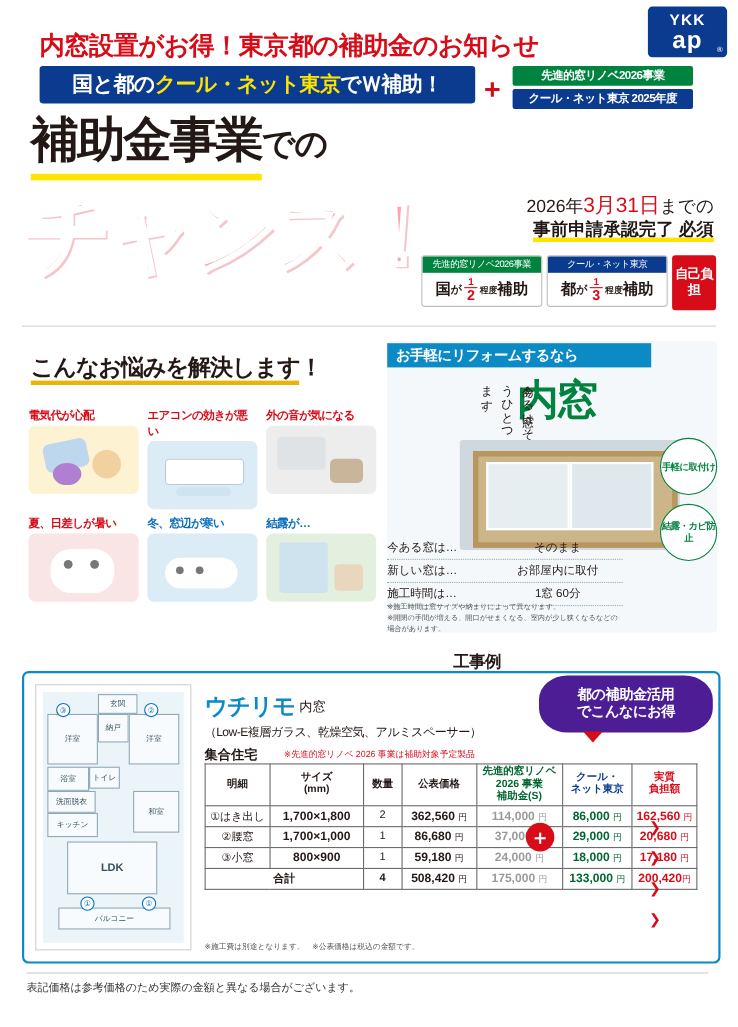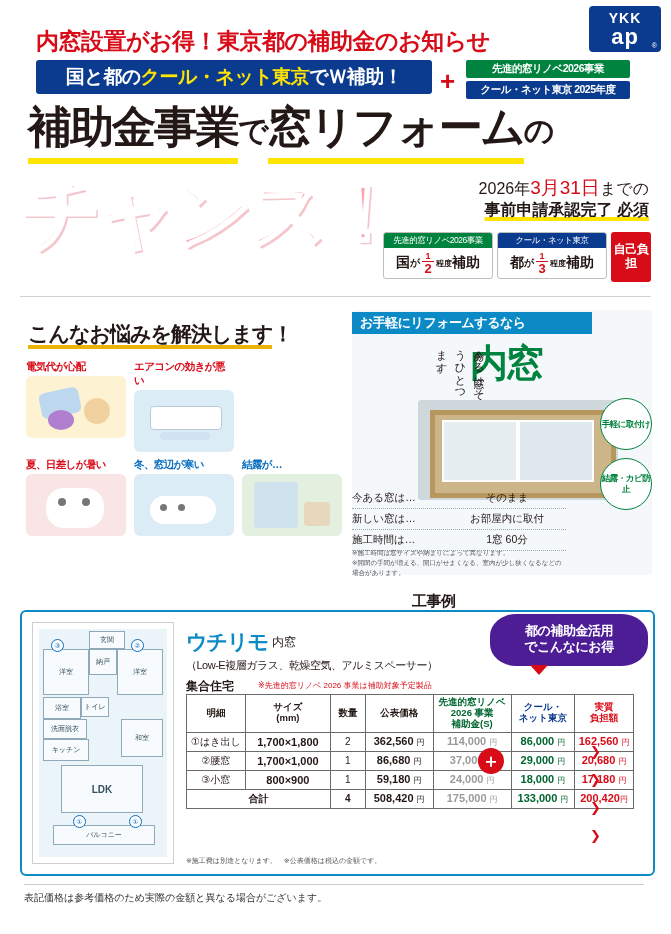--- a/index.html
+++ b/index.html
@@ -94,21 +94,21 @@
     font-size:12px;font-weight:bold;line-height:1.15;height:50px;letter-spacing:-0.5px;
   }
 
   .hr-main{position:absolute;left:20px;top:296px;width:631px;border-top:1px solid #d3d3d3;}
 
   
   .trouble-title{
     position:absolute;left:28px;top:320px;font-size:21px;font-weight:bold;letter-spacing:-1px;
   }
   .trouble-title .ul{border-bottom:4px solid #eab308;}
-  .tgrid{position:absolute;left:26px;top:360px;width:320px;}
+  .tgrid{position:absolute;left:26px;top:371px;width:320px;}
   .trow{display:flex;gap:8px;margin-bottom:6px;}
   .tcell{width:100px;}
   .tlabel{font-size:10.5px;font-weight:bold;margin-bottom:2px;letter-spacing:-0.6px;}
   .tlabel .red{color:#d80c18;}
   .tlabel .blue{color:#0b6fc0;}
   .timg{width:100px;height:62px;border-radius:6px;position:relative;overflow:hidden;}
   .bg-y{background:#fdf3d2;}
   .bg-b{background:#dcecf7;}
   .bg-p{background:#f9e4e6;}
   .bg-g{background:#e4f0df;}
@@ -216,21 +216,20 @@
   </div>
   <div class="plusmark">+</div>
   <div class="tagbox">
     <div class="tag1">先進的窓リノベ2026事業</div>
     <div class="tag2">クール・ネット東京 2025年度</div>
   </div>
 
   <div class="title-row">
     <span class="t-big t-underline">補助金事業</span>
     <span class="t-mid">で</span>
-    <span class="t-big t-underline">窓リフォーム</span>
     <span class="t-mid">の</span>
   </div>
   <div class="chance">チャンス！</div>
 
   <div class="deadline">
     <div class="d1">
       <span>2026年</span><span class="red">3月31日</span><span>までの</span>
     </div>
     <div class="d2"><u>事前申請承認完了 必須</u></div>
   </div>
@@ -283,20 +282,27 @@
           <div class="blob" style="left:14px;top:14px;width:40px;height:26px;background:#bdd7ee;transform:rotate(-12deg);border-radius:6px;"></div>
           <div class="blob" style="left:22px;top:34px;width:26px;height:20px;background:#b07fd0;"></div>
           <div class="blob" style="left:58px;top:22px;width:26px;height:26px;background:#f2d1a0;"></div>
         </div>
       </div>
       <div class="tcell">
         <div class="tlabel"><span class="red">エアコンの効きが悪い</span></div>
         <div class="timg bg-b">
           <div class="blob" style="left:16px;top:16px;width:70px;height:22px;background:#fff;border-radius:4px;border:1px solid #b9cbd8;"></div>
           <div class="blob" style="left:26px;top:42px;width:50px;height:8px;background:#cfe3f0;border-radius:4px;"></div>
+        </div>
+      </div>
+      <div class="tcell">
+        <div class="tlabel"><span class="red">外の音が気になる</span></div>
+        <div class="timg bg-gr">
+          <div class="blob" style="left:10px;top:10px;width:44px;height:30px;background:#dfe3e6;border-radius:4px;"></div>
+          <div class="blob" style="left:58px;top:30px;width:30px;height:22px;background:#c9b59a;border-radius:5px;"></div>
         </div>
       </div>
     </div>
     <div class="trow">
       <div class="tcell">
         <div class="tlabel"><span class="red">夏、日差しが暑い</span></div>
         <div class="timg bg-p">
           <div class="blob" style="left:20px;top:14px;width:58px;height:40px;background:#fff;border-radius:18px;"></div>
           <div class="blob" style="left:32px;top:24px;width:8px;height:8px;background:#777;"></div>
           <div class="blob" style="left:56px;top:24px;width:8px;height:8px;background:#777;"></div>

